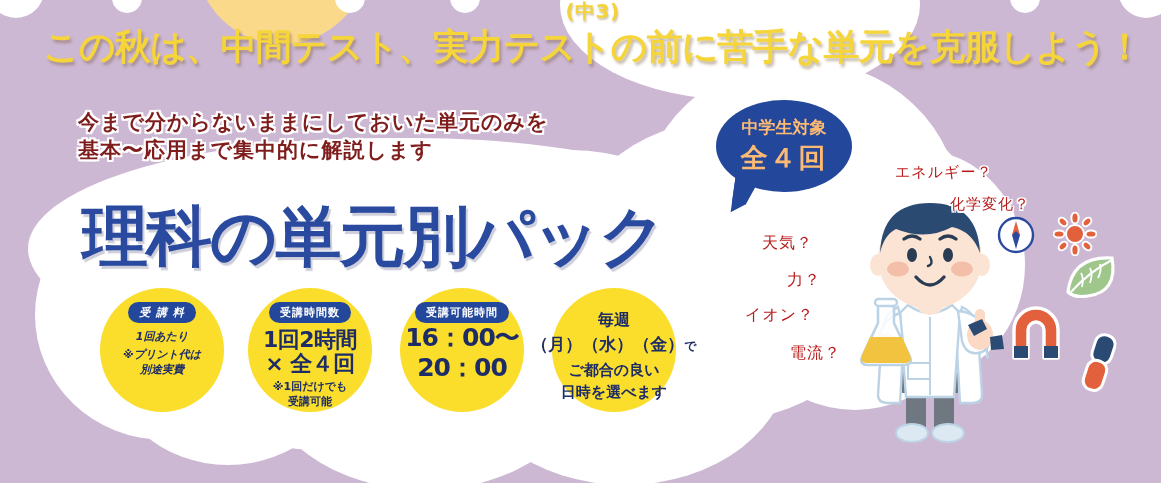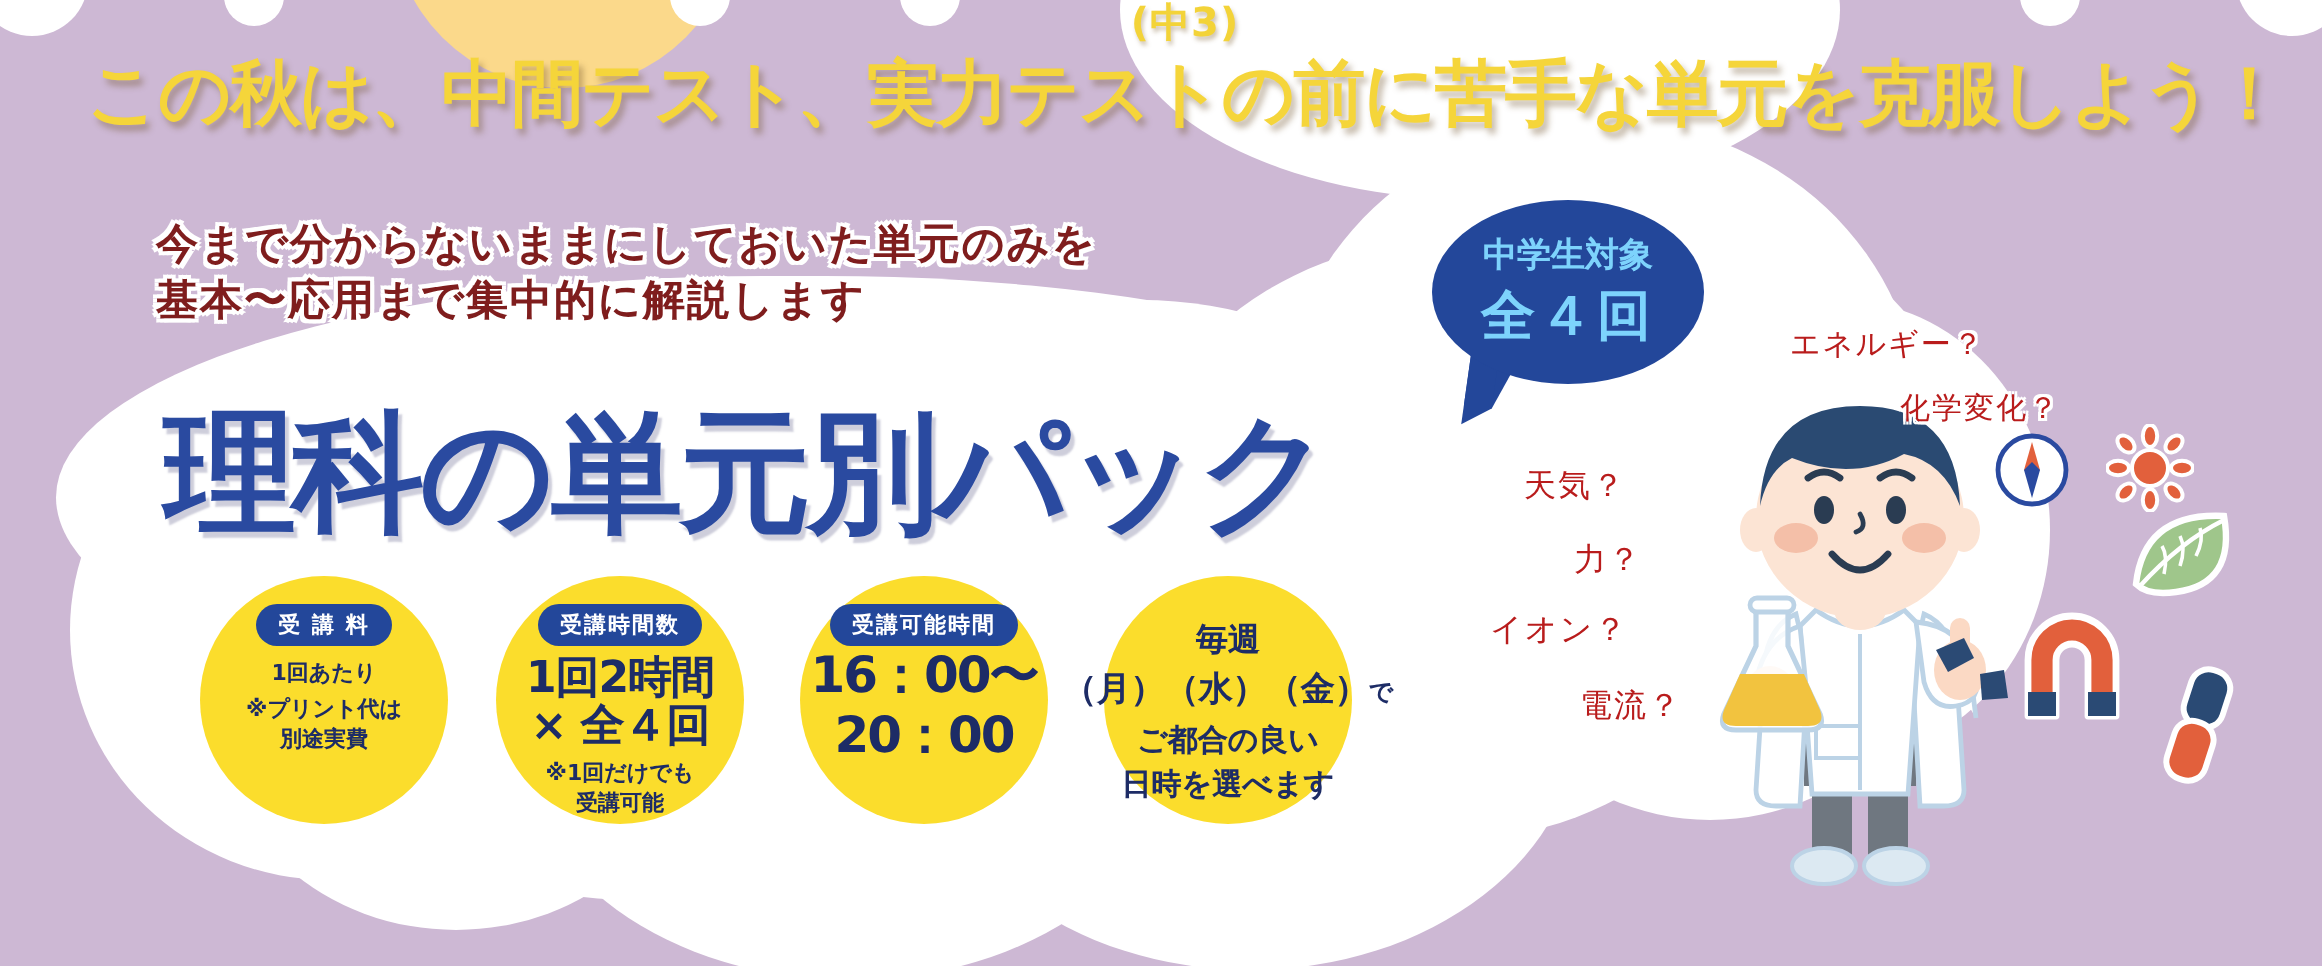--- a/index.html
+++ b/index.html
@@ -64,21 +64,21 @@
       -2px 0 0 #fff, 2px 0 0 #fff, 0 -2px 0 #fff, 0 2px 0 #fff,
       -2px -2px 0 #fff, 2px -2px 0 #fff, -2px 2px 0 #fff, 2px 2px 0 #fff;
   }
   #subtitle div{white-space:nowrap;}
 
   
   #badge{
     position:absolute;left:716px;top:100px;width:136px;height:92px;
     background:#23479a;border-radius:50%;z-index:45;
     display:flex;flex-direction:column;align-items:center;justify-content:center;
-    color:#7dd3fc;
+    color:#fdba74;
   }
   #badge .b1{font-size:17px;font-weight:800;letter-spacing:0px;}
   #badge .b2{font-size:27px;font-weight:900;letter-spacing:2px;margin-top:1px;}
   #badge-tail{
     position:absolute;left:733px;top:178px;width:0;height:0;z-index:44;
     border-left:14px solid #23479a;
     border-right:10px solid transparent;
     border-top:26px solid #23479a;
     border-bottom:10px solid transparent;
     transform:rotate(8deg);
@@ -92,21 +92,21 @@
     text-shadow:2px 3px 1px rgba(60,60,110,.25);
   }
 
   
   .circle{
     position:absolute;width:124px;height:124px;border-radius:50%;
     background:#fbdd2c;z-index:46;
     display:flex;flex-direction:column;align-items:center;
     color:#1d2c66;text-align:center;
   }
-  #c1{left:100px;top:288px;}
+  #c1{left:100px;top:288px;font-style:italic;}
   #c2{left:248px;top:288px;}
   #c3{left:400px;top:288px;}
   #c4{left:552px;top:288px;}
   .pill{
     margin-top:14px;background:#23479a;color:#fff;border-radius:12px;
     font-size:11px;font-weight:700;padding:3px 11px;letter-spacing:1px;
     white-space:nowrap;
   }
   .l1{font-size:11px;font-weight:700;margin-top:6px;white-space:nowrap;}
   .big{font-size:22px;font-weight:900;letter-spacing:-.5px;white-space:nowrap;line-height:1.1;}

